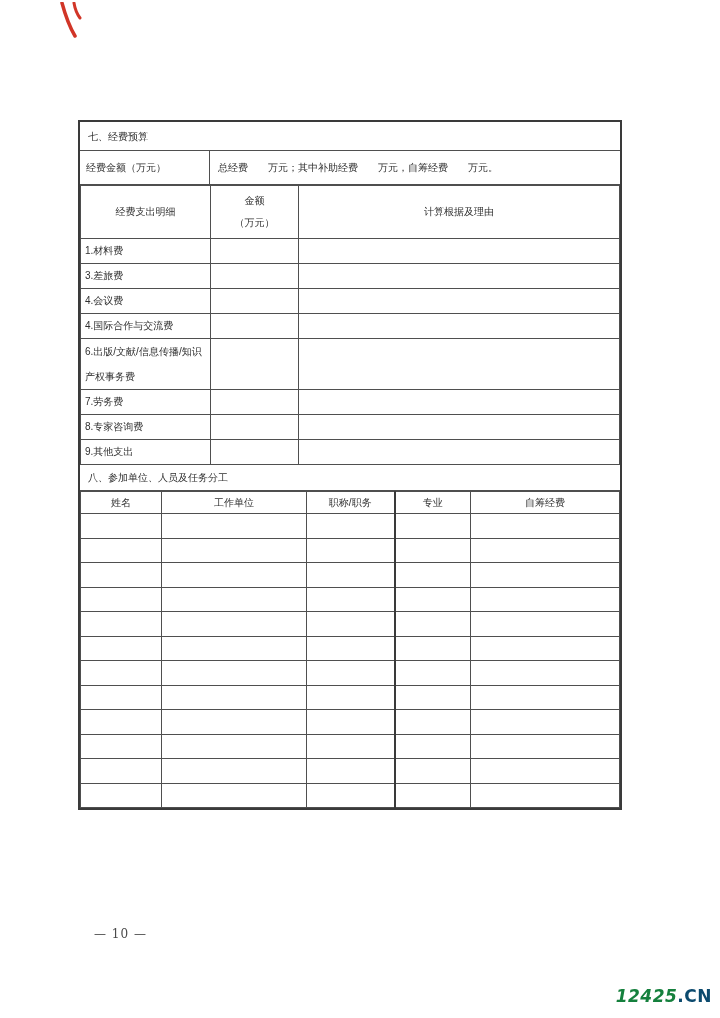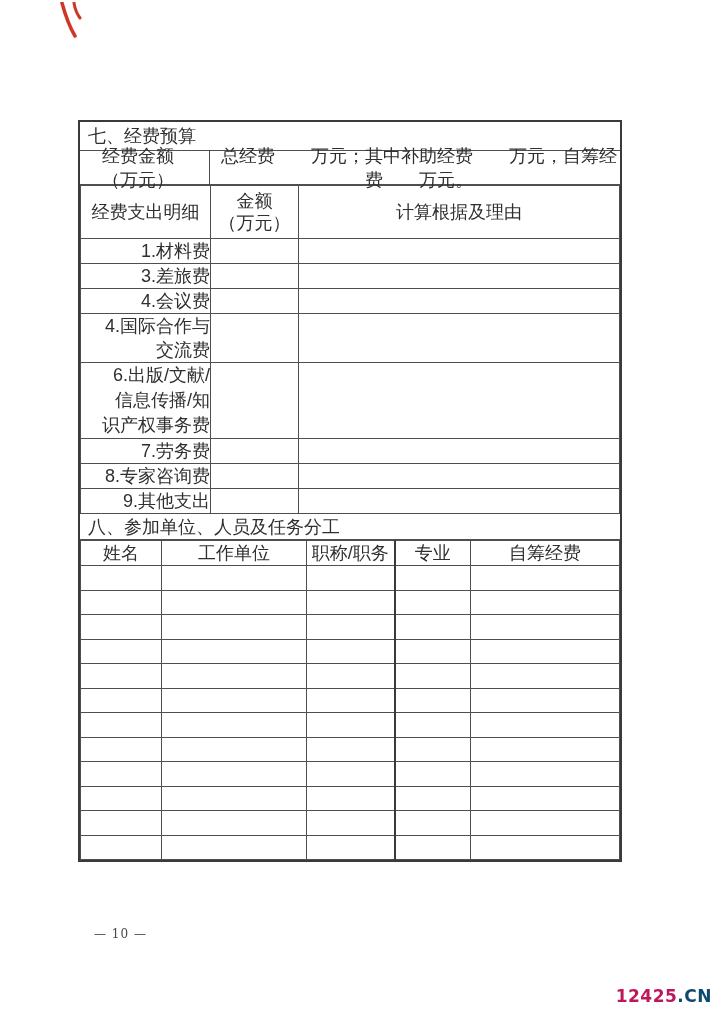--- a/index.html
+++ b/index.html
@@ -4,47 +4,47 @@
 <style>
   * { margin: 0; padding: 0; box-sizing: border-box; }
   html, body { width: 720px; height: 1018px; background: #ffffff; overflow: hidden; }
   body { position: relative; font-family: "Liberation Sans", sans-serif; color: #2f2f2f; }
 
   .red-mark { position: absolute; left: 58px; top: 2px; width: 26px; height: 40px; }
 
   .form {
     position: absolute; left: 78px; top: 120px; width: 544px;
     border: 2px solid #3a3a3a;
-    font-size: 18px;
+    font-size: 10px;
   }
 
   .sec-title {
     height: 29px; line-height: 29px; padding-left: 8px;
     border-bottom: 1px solid #4f4f4f;
   }
   .sec-title.s8 { height: 26px; line-height: 26px; }
 
   .funding-row { display: flex; height: 34px; border-bottom: 1px solid #4f4f4f; }
   .funding-label {
     width: 130px; border-right: 1px solid #4f4f4f;
-    display: flex; align-items: center; padding-left: 22px;
+    display: flex; align-items: center; padding-left: 6px;
   }
   .funding-content { flex: 1; display: flex; align-items: center; padding-left: 8px; text-align: center; }
 
   table { border-collapse: collapse; table-layout: fixed; width: 100%; }
   td, th { border: 1px solid #4f4f4f; font-weight: normal; overflow: hidden; }
 
   
   .budget col.c1 { width: 130px; }
   .budget col.c2 { width: 88px; }
   .budget col.c3 { width: auto; }
   .budget thead th { height: 53px; text-align: center; vertical-align: middle; }
   .budget th.amount-h { white-space: pre-line; line-height: 22px; }
   .budget tbody td { height: 24px; }
-  .budget tbody td.item-cell { padding-left: 20px; line-height: 24px; text-align: right; vertical-align: middle; }
+  .budget tbody td.item-cell { padding-left: 4px; line-height: 24px; text-align: left; vertical-align: middle; }
   .budget tr.budget-row-6 td { height: 49px; }
   .budget tr.budget-row-6 td.item-cell { line-height: 25px; }
   .budget tr.budget-row-9 td { height: 22px; }
 
   
   .participants col.p1 { width: 81px; }
   .participants col.p2 { width: 145px; }
   .participants col.p3 { width: 88px; }
   .participants col.p4 { width: 76px; }
   .participants col.p5 { width: auto; }
@@ -244,14 +244,14 @@
           <td></td>
         </tr>
       </tbody>
   </table>
 
 </div>
 
 <div class="page-number">— 10 —</div>
 
 <div class="watermark">
-  <span style="color: #be185d;">12425</span><span style="color: #0c4a6e;">.CN</span>
+  <span style="color: #15803d; font-style: italic;">12425</span><span style="color: #0c4a6e;">.CN</span>
 </div>
 
 </body></html>

